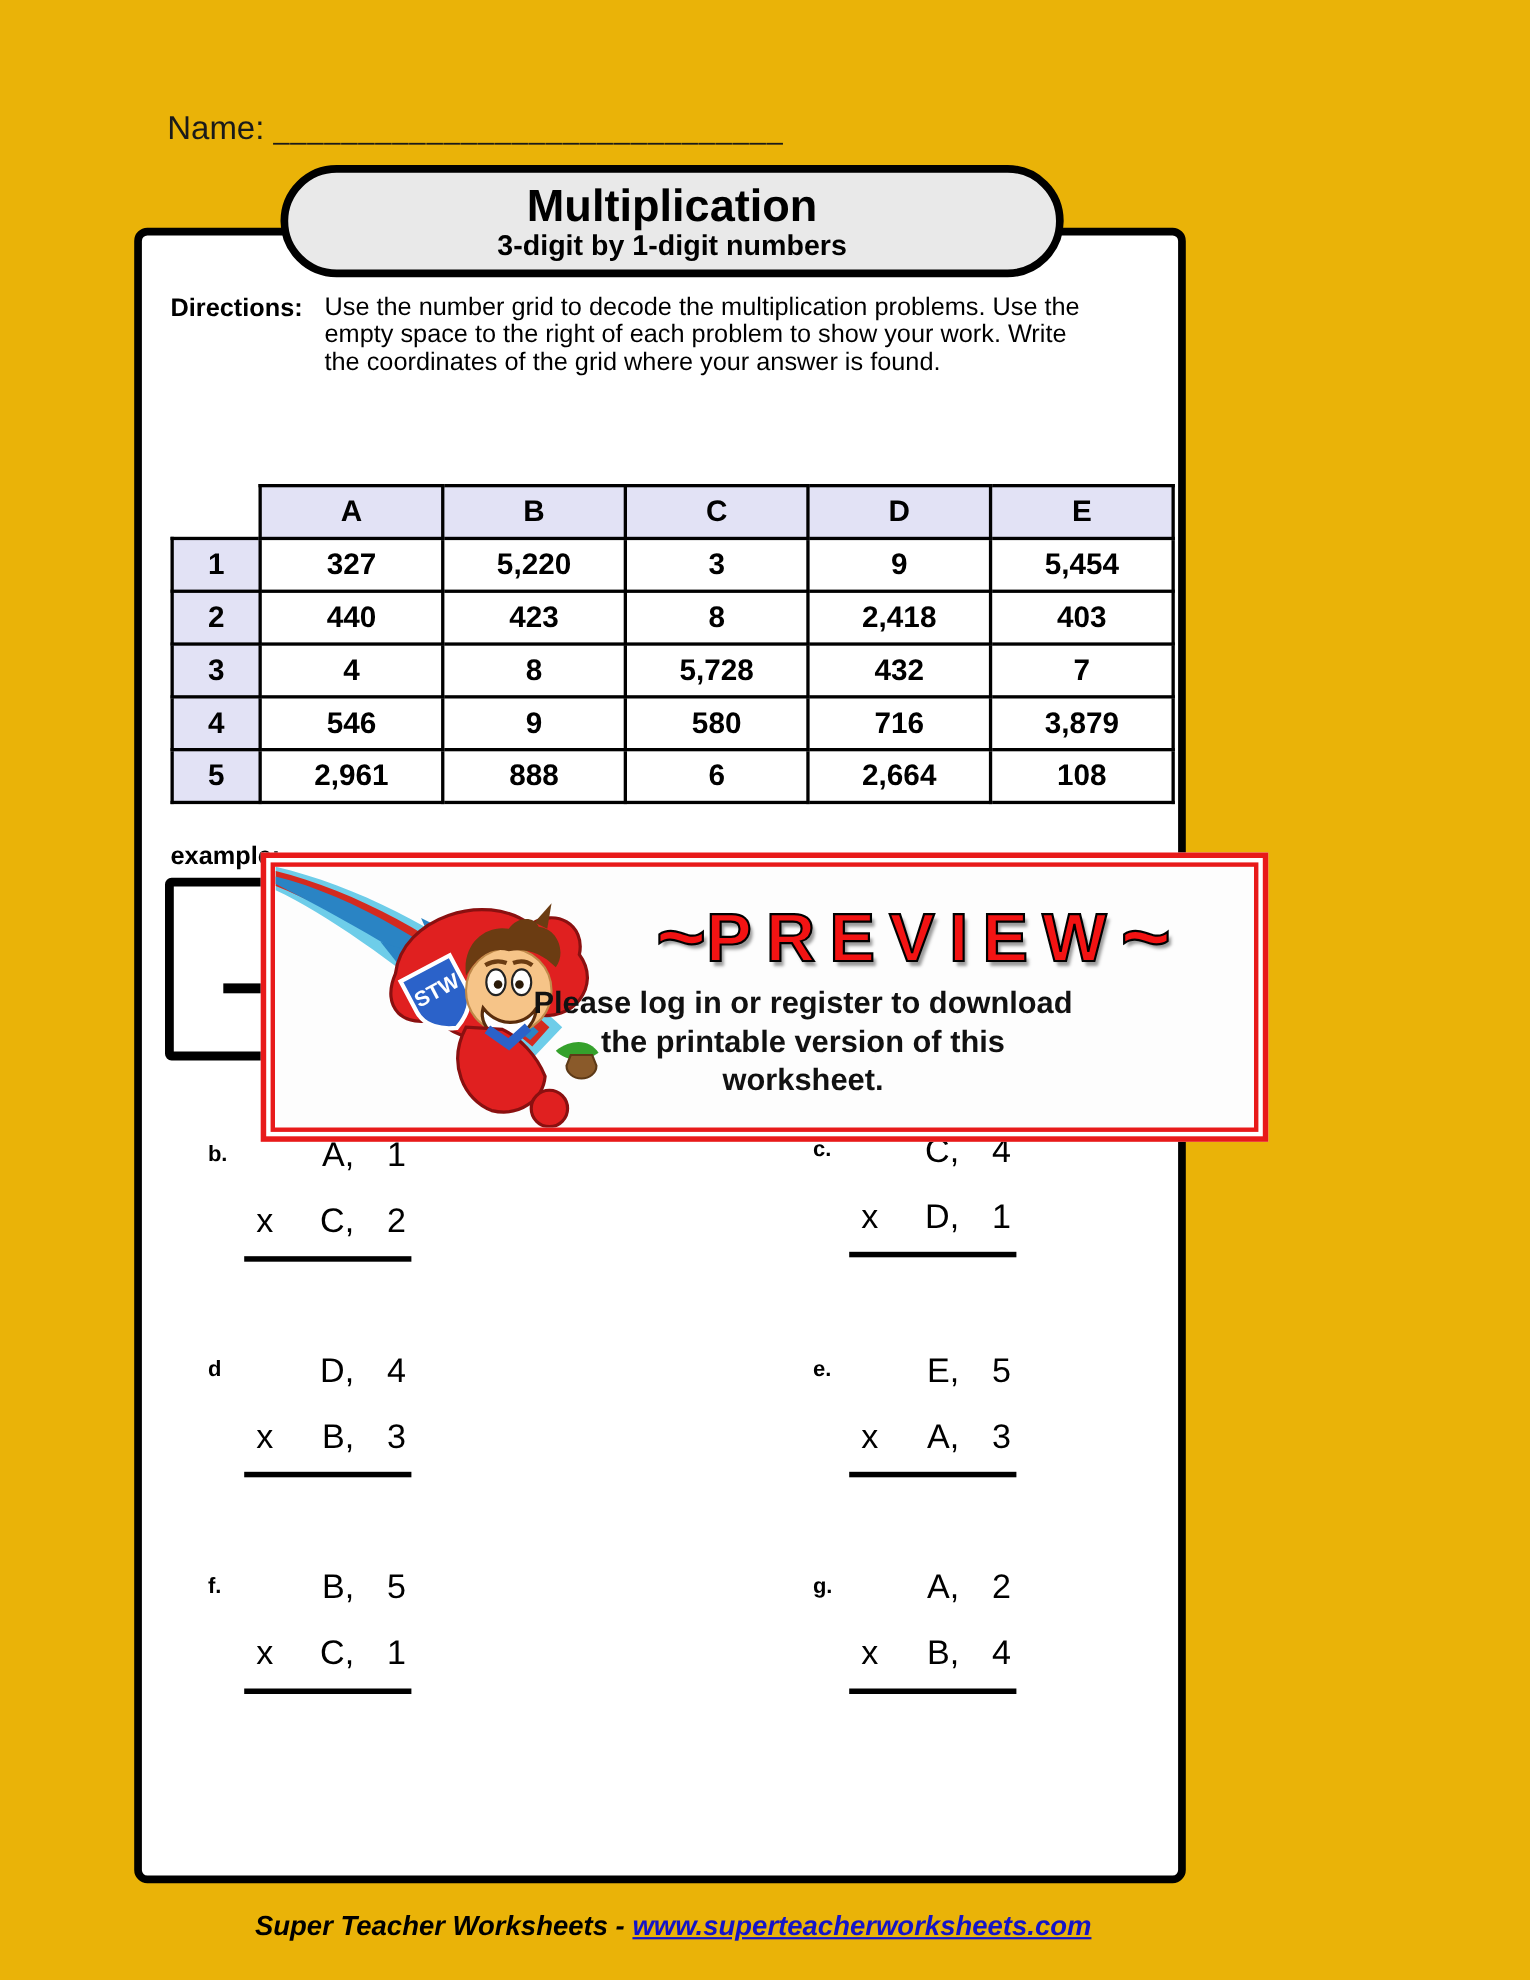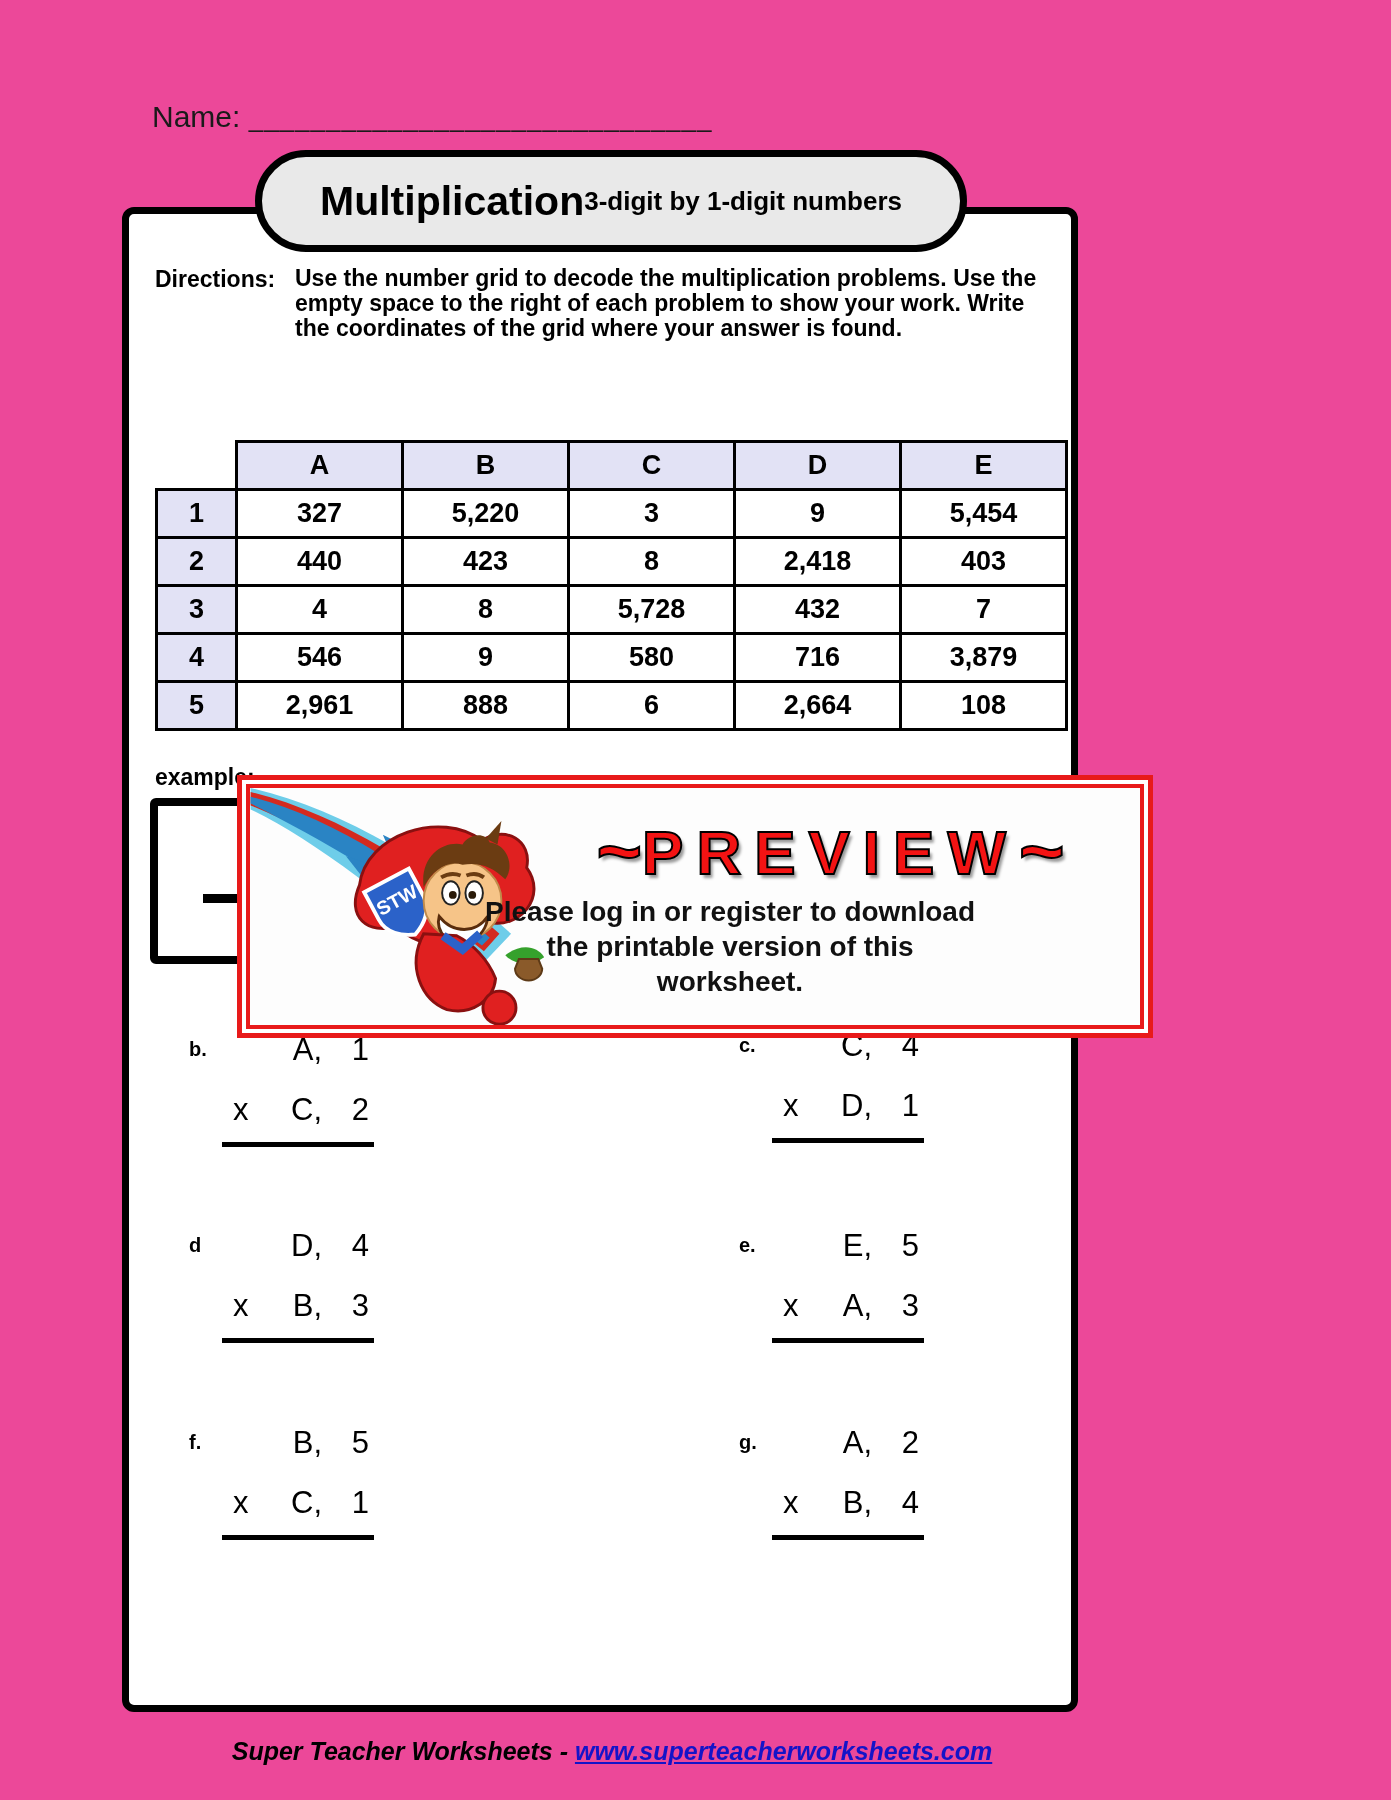--- a/index.html
+++ b/index.html
@@ -1,38 +1,38 @@
 <!DOCTYPE html>
 <html><head>
 <meta charset="utf-8">
 <style>
   * { margin:0; padding:0; box-sizing:border-box; }
   html,body { background:#fff; }
   body { font-family:"Liberation Sans", sans-serif; color:#000; }
-  .page { position:relative; width:1391px; height:1800px; background:#ec4899; overflow:hidden; }
+  .page { position:relative; width:1391px; height:1800px; background:#eab308; overflow:hidden; }
 
   
   .name-row { position:absolute; left:152px; top:100px; font-size:30px; color:#1a1a1a; }
   .name-line { font-size:26px; letter-spacing:1px; color:#1a1a1a; }
 
   
   .title-pill { position:absolute; left:255px; top:150px; width:712px; height:102px;
     background:#e9e9e9; border:7px solid #000; border-radius:51px; z-index:3;
-    display:flex; align-items:center; justify-content:center; }
+    display:flex; flex-direction:column; align-items:center; justify-content:center; }
   .title-main { font-size:41px; font-weight:bold; line-height:44px; }
   .title-sub  { font-size:26px; font-weight:bold; line-height:28px; }
 
   
   .content-box { position:absolute; left:122px; top:207px; width:956px; height:1505px;
     border:7px solid #000; border-radius:12px; z-index:1; background:#fff; }
 
   
   .directions-label { position:absolute; left:155px; top:266px; font-size:23px; font-weight:bold; z-index:2; }
   .directions-text { position:absolute; left:295px; top:266px; width:790px; font-size:23px;
-    font-weight:bold; line-height:25px; z-index:2; }
+    font-weight:normal; line-height:25px; z-index:2; }
 
   
   .grid-table { position:absolute; left:155px; top:440px; border-collapse:collapse; z-index:2; }
   .grid-table th, .grid-table td { border:3px solid #000; text-align:center;
     font-weight:bold; font-size:27px; }
   .grid-table .corner { border:none; background:none; }
   .grid-table th.colhead { width:166px; height:48px; background:#e2e2f5; }
   .grid-table th.rowhead { width:80px;  height:48px; background:#e2e2f5; }
   .grid-table td { width:166px; height:48px; background:#fff; }
 

